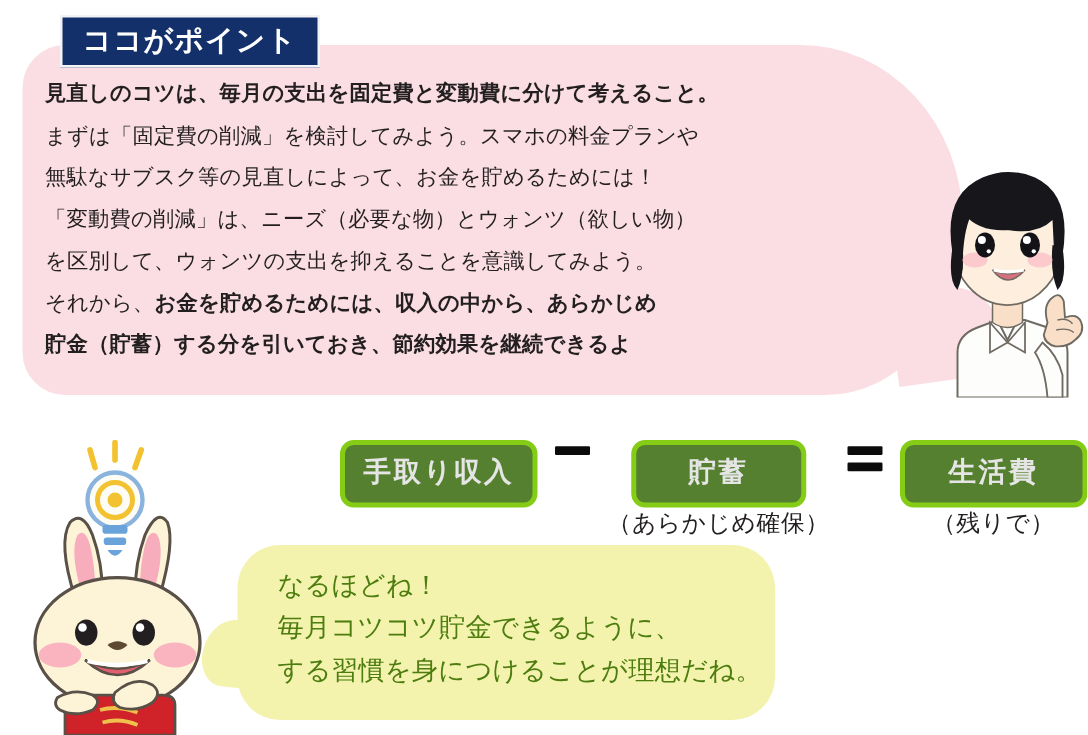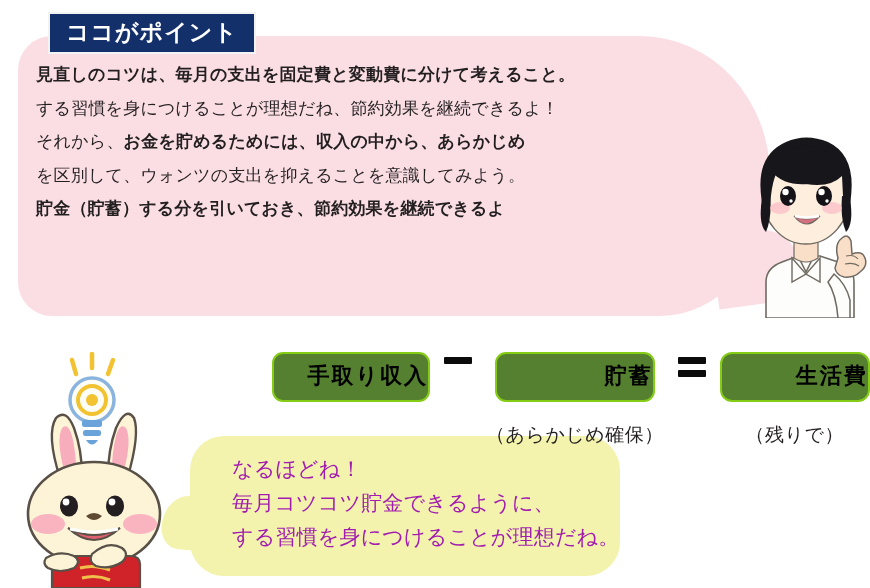--- a/index.html
+++ b/index.html
@@ -55,35 +55,35 @@
 
   
   .eq{
     position:absolute;left:272px;top:352px;
     display:flex;align-items:flex-start;
     z-index:5;
   }
   .eq-item{display:flex;flex-direction:column;align-items:center;}
   .gbox{
     background:#55802f;
-    border:2px solid #84cc16;
+    border:4px solid #84cc16;
     border-radius:11px;
-    color:#000000;
+    color:#e5e5e5;
     font-size:22px;
     font-weight:bold;
     letter-spacing:2px;
-    text-align:right;
+    text-align:center;
     padding:7px 0 9px 0;
     box-sizing:border-box;
   }
   .gbox.w1{width:158px;}
-  .gbox.w2{width:160px;}
-  .gbox.w3{width:150px;border-radius:12px;}
+  .gbox.w2{width:140px;}
+  .gbox.w3{width:150px;}
   .gcap{
-    margin-top:20px;
+    margin-top:0;
     font-size:19px;
     color:#231f20;
     letter-spacing:0.5px;
     white-space:nowrap;
   }
   .op{
     color:#0b0b0b;
     font-weight:bold;
     margin:0 14px;
     padding-top:5px;
@@ -103,23 +103,23 @@
   }
   .yellow-tail{
     position:absolute;left:162px;top:496px;
     width:52px;height:54px;
     background:#f3f3ae;
     border-radius:60% 0 0 40% / 70% 0 0 50%;
     transform:rotate(6deg);
     z-index:3;
   }
   .yellow-text{
-    position:absolute;left:232px;top:452px;
+    position:absolute;left:222px;top:452px;
     width:400px;z-index:5;
-    color:#a21caf;
+    color:#4d7c0f;
     font-size:21px;
     line-height:34px;
     letter-spacing:0.2px;
   }
   .yellow-text .ln{white-space:nowrap;}
 
   
   .girl{position:absolute;left:742px;top:132px;width:128px;height:186px;z-index:7;}
 
   
@@ -130,23 +130,25 @@
 
 <div class="stage">
 
   <div class="pink-tail"></div>
   <div class="pink-bubble"></div>
 
   <div class="badge">ココがポイント</div>
 
   <div class="pink-text">
     <div class="ln b">見直しのコツは、毎月の支出を固定費と変動費に分けて考えること。</div>
-    <div class="ln">する習慣を身につけることが理想だね、節約効果を継続できるよ！</div>
+    <div class="ln">まずは「固定費の削減」を検討してみよう。スマホの料金プランや</div>
+    <div class="ln">無駄なサブスク等の見直しによって、お金を貯めるためには！</div>
+    <div class="ln">「変動費の削減」は、ニーズ（必要な物）とウォンツ（欲しい物）</div>
+    <div class="ln">を区別して、ウォンツの支出を抑えることを意識してみよう。</div>
     <div class="ln"><span>それから、</span><span class="b">お金を貯めるためには、収入の中から、あらかじめ</span></div>
-    <div class="ln">を区別して、ウォンツの支出を抑えることを意識してみよう。</div>
     <div class="ln b">貯金（貯蓄）する分を引いておき、節約効果を継続できるよ</div>
   </div>
 
   <div class="girl">
     <svg viewBox="0 0 128 186" width="128" height="186">
 
       <path d="M24 186 L24 150 Q24 136 40 130 L56 124 L78 124 L96 130 Q112 136 112 150 L112 186 Z" fill="#fdfdfb" stroke="#6f6a62" stroke-width="1.6"></path>
       <path d="M56 124 L64 140 L72 124" fill="#fdfdfb" stroke="#6f6a62" stroke-width="1.6"></path>
       <path d="M50 126 L64 142 L50 150 Z" fill="#fdfdfb" stroke="#6f6a62" stroke-width="1.4"></path>
       <path d="M78 126 L64 142 L78 150 Z" fill="#fdfdfb" stroke="#6f6a62" stroke-width="1.4"></path>

